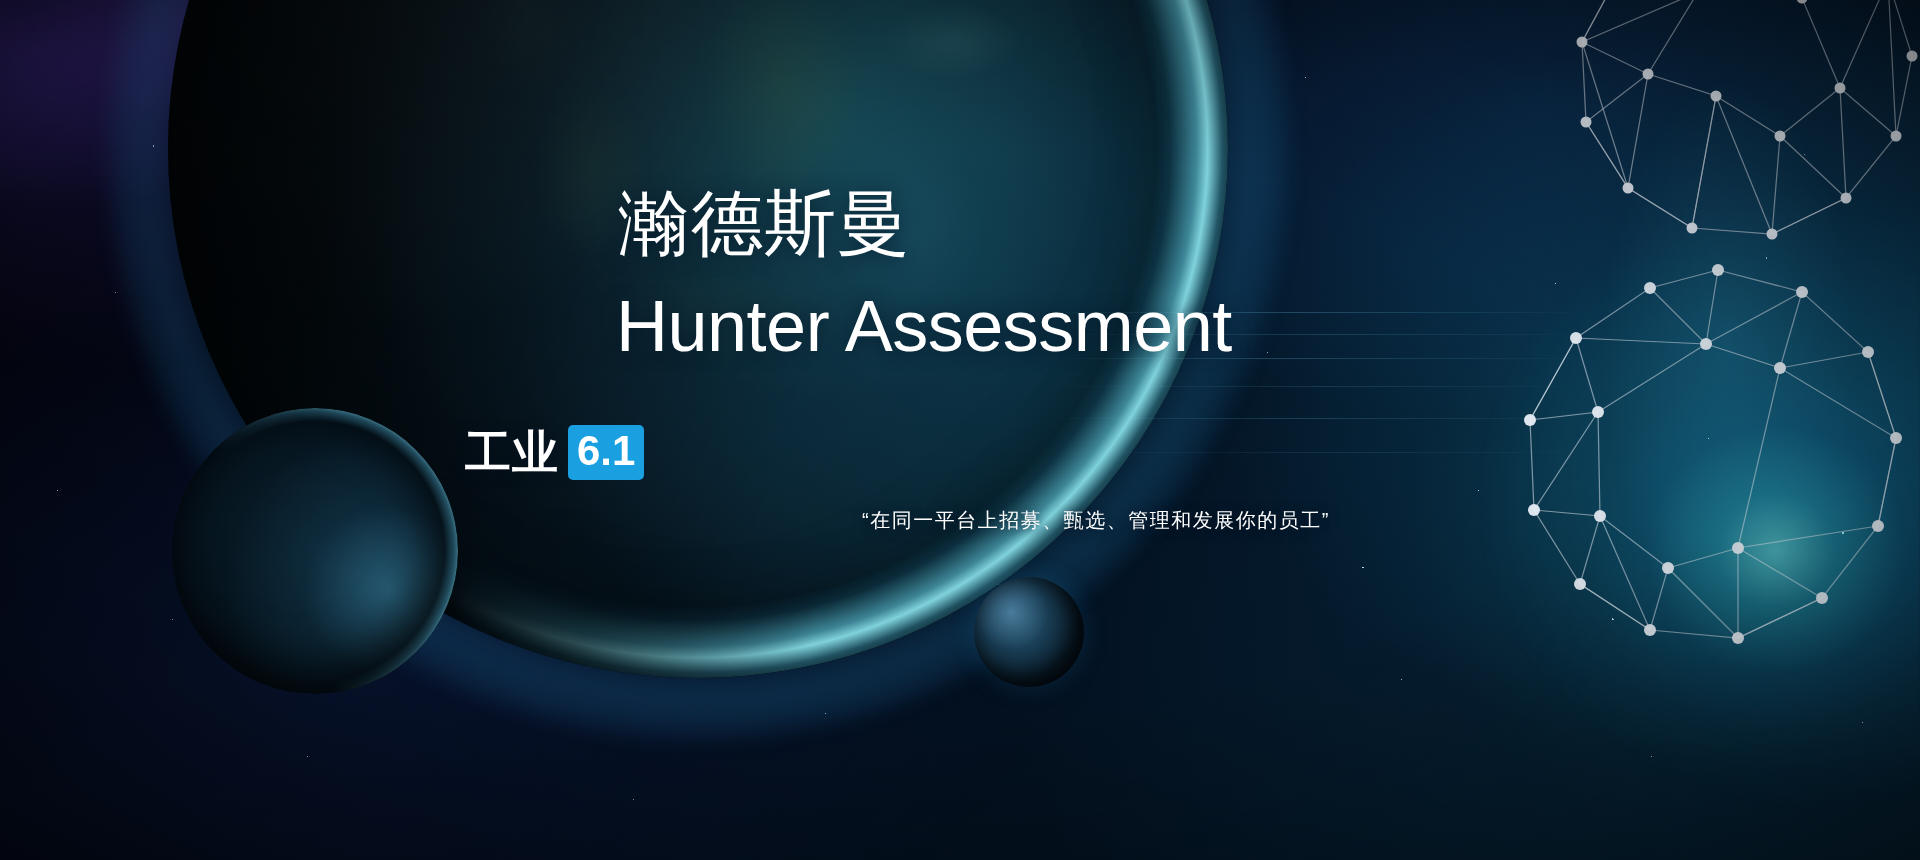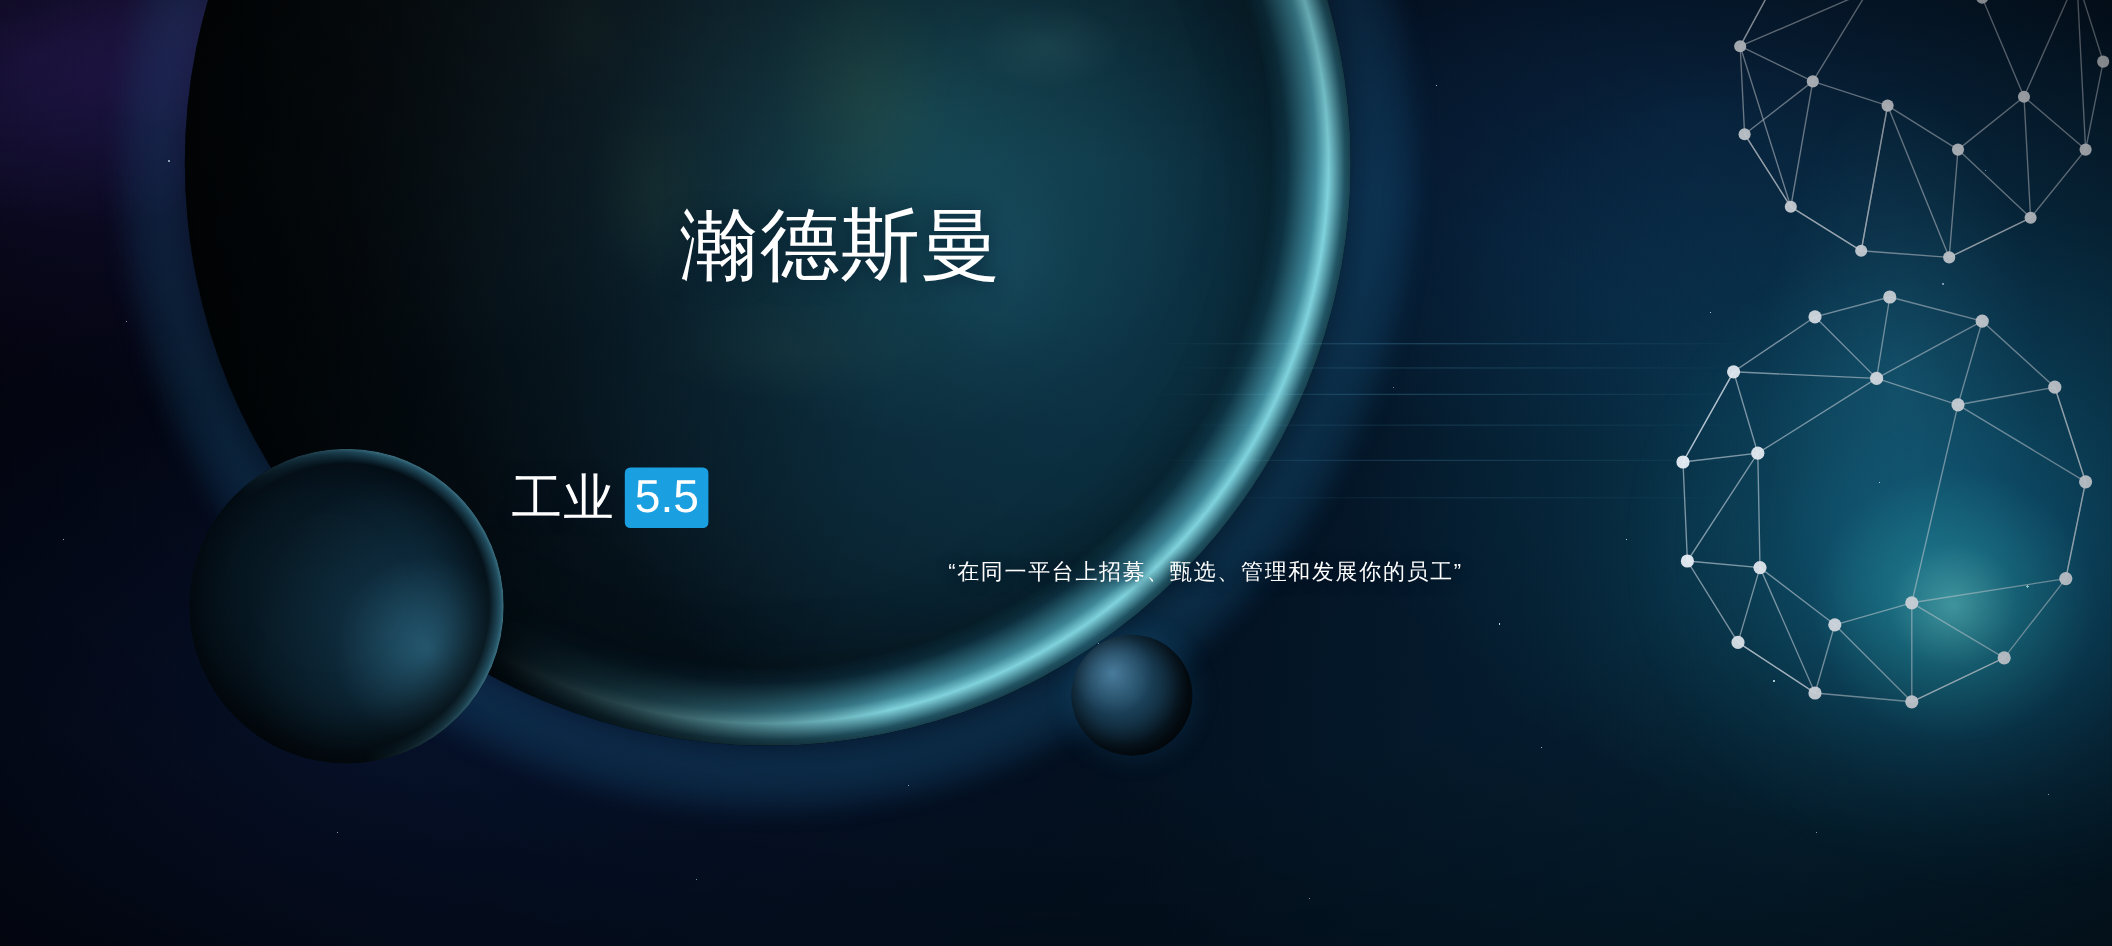--- a/index.html
+++ b/index.html
@@ -207,21 +207,21 @@
     font-size:72px; line-height:1;
     color:#ffffff; font-weight:400;
     letter-spacing:-0.5px;
     text-shadow:0 2px 18px rgba(0,20,40,0.75);
     white-space:nowrap;
   }
 
   .tagline {
     position:absolute; left:425px; top:425px;
     font-size:46px; line-height:1.18;
-    color:#ffffff; font-weight:400;
+    color:#ffffff; font-weight:700;
     letter-spacing:1px;
     white-space:nowrap;
     text-shadow:0 2px 14px rgba(0,15,35,0.8);
     display:flex; 
   }
   .tag-badge {
     display:inline-block;
     background:#1a9fe0;
     color:#ffffff;
     font-size:42px;
@@ -340,22 +340,23 @@
       </g>
     </svg>
   </div>
 
   <div class="layer vignette"></div>
 
   <div class="content">
 
     <div class="title-cn">瀚德斯曼</div>
 
+    <div class="title-en">Hunter Assessment</div>
 
     <div class="tagline">
       <span>工业</span>
-      <span class="tag-badge">5.5</span>
+      <span class="tag-badge">6.1</span>
     </div>
 
     <div class="quote">“在同一平台上招募、甄选、管理和发展你的员工”</div>
 
   </div>
 </div>
 
 </body></html>

